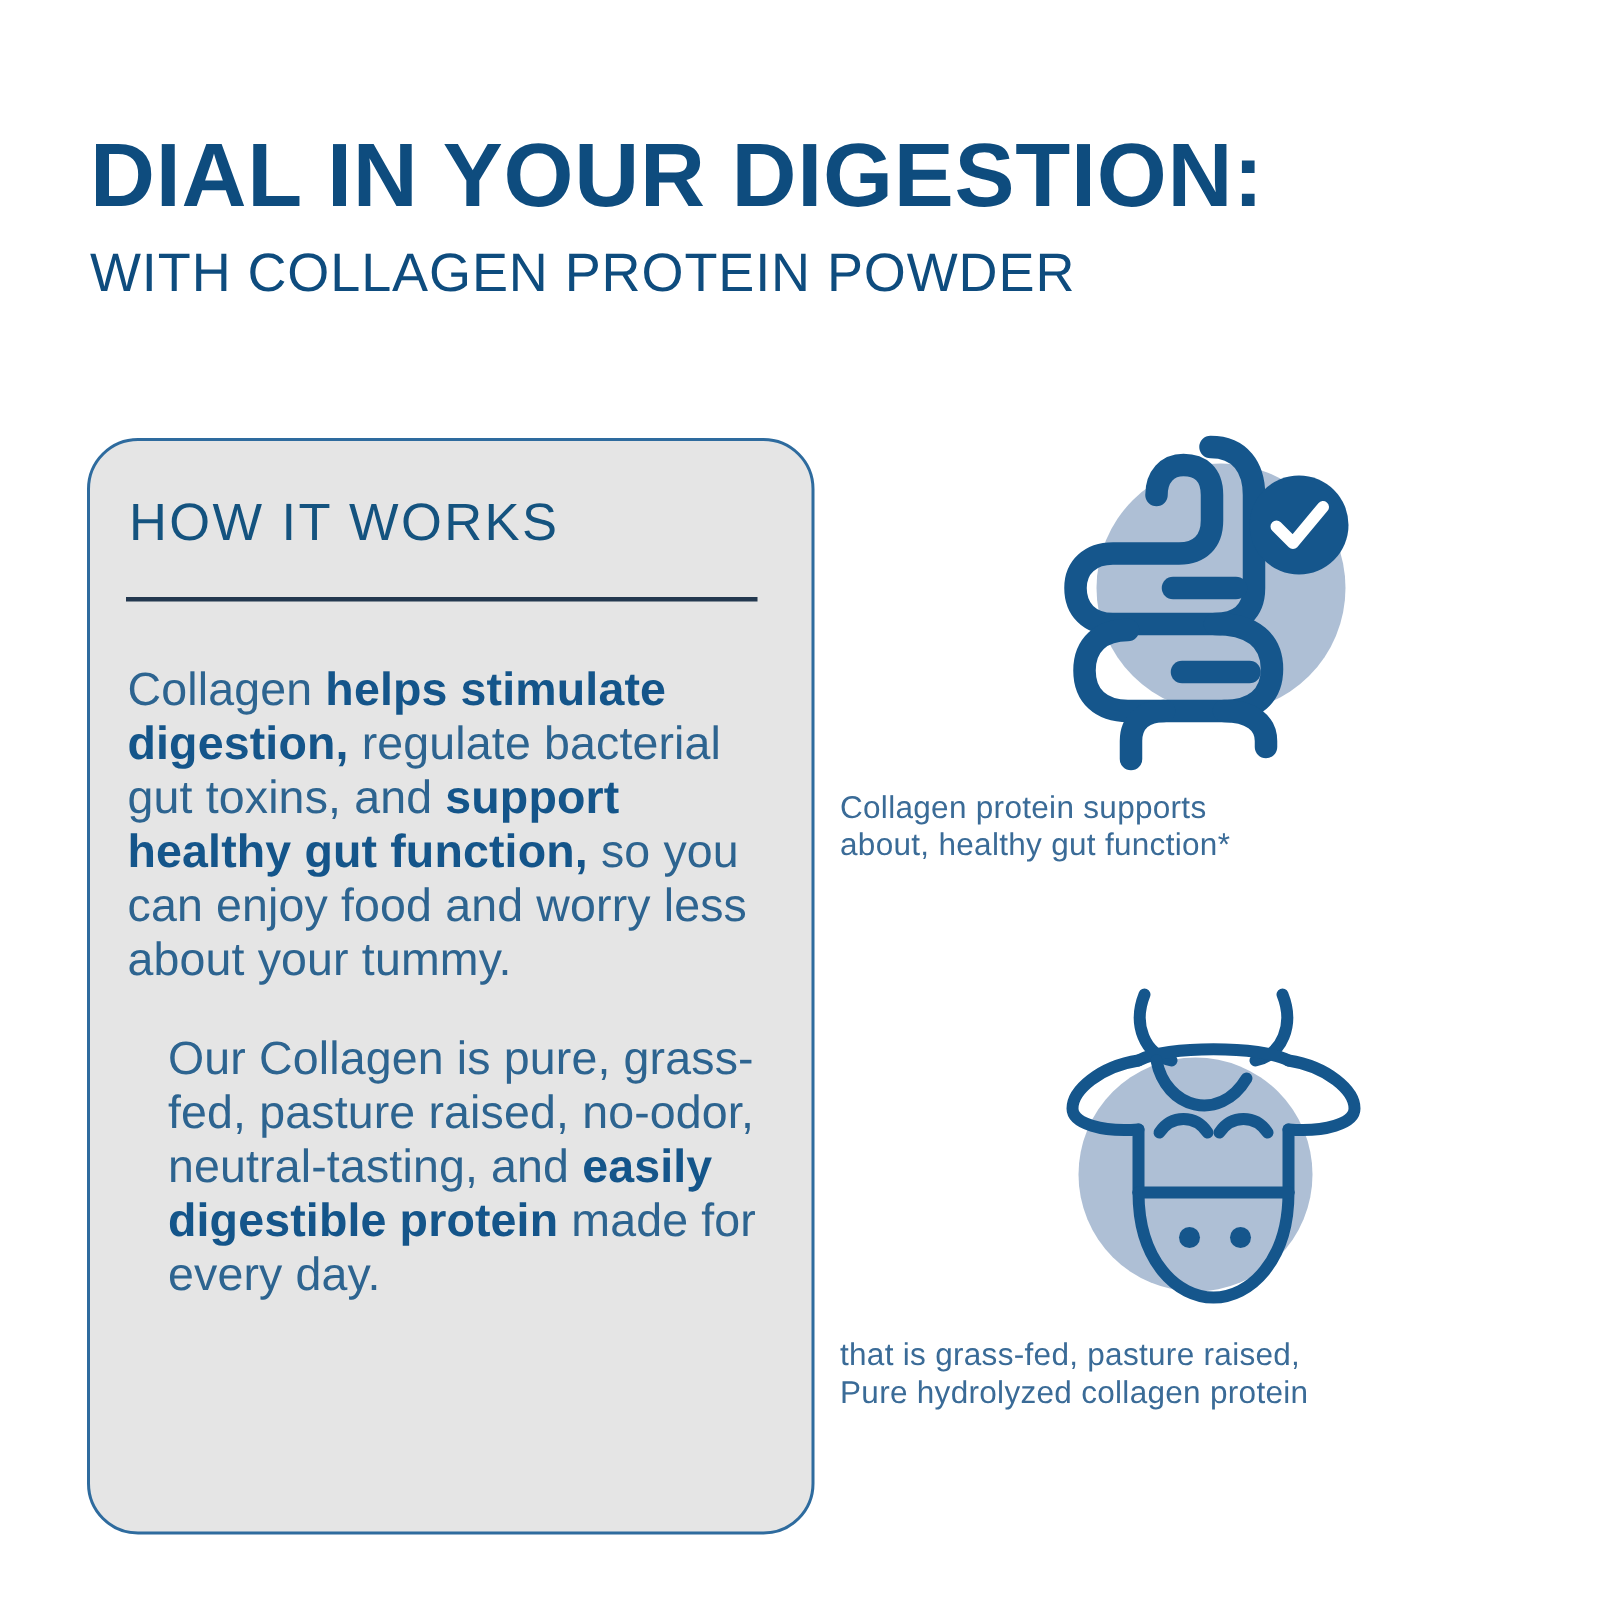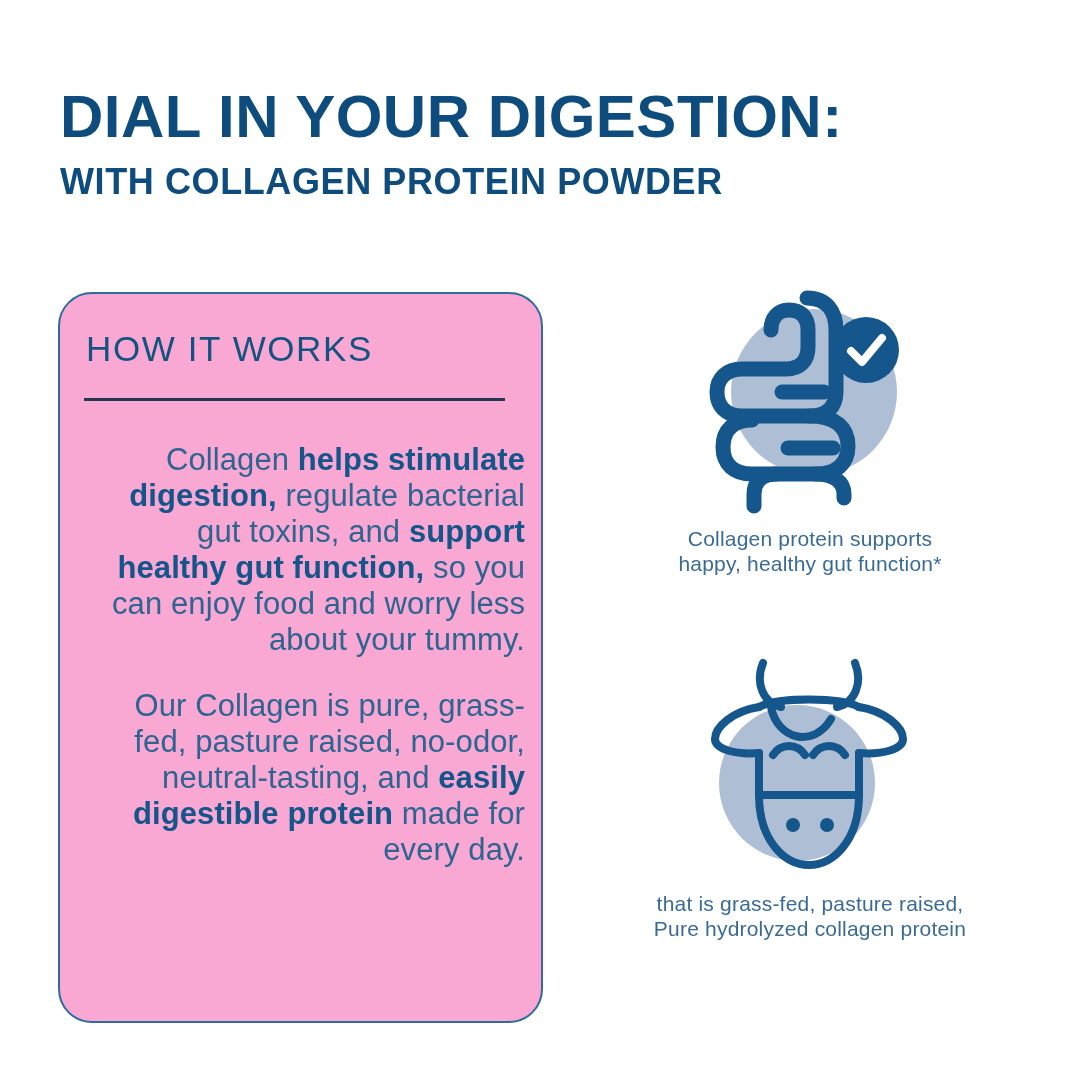--- a/index.html
+++ b/index.html
@@ -32,38 +32,38 @@
     font-weight: bold;
     letter-spacing: 0.5px;
     color: #0E4C7E;
     margin: 0;
     white-space: nowrap;
   }
   .subtitle {
     font-family: "Liberation Sans", sans-serif;
     font-size: 36px;
     line-height: 40px;
-    font-weight: bold;
+    font-weight: normal;
     letter-spacing: 0.6px;
     color: #0E4C7E;
     margin: 14px 0 0 0;
     white-space: nowrap;
   }
 
   
   .card {
     position: absolute;
     left: 58px;
     top: 292px;
     width: 485px;
     height: 731px;
     border: 2px solid #2E6B9E;
     border-radius: 34px;
     box-sizing: border-box;
-    background: #f9a8d4;
+    background: #e5e5e5;
   }
   .card-heading {
     position: absolute;
     left: 26px;
     top: 36px;
     font-size: 35px;
     line-height: 38px;
     letter-spacing: 1.6px;
     color: #14537F;
     font-weight: normal;
@@ -83,39 +83,38 @@
     top: 148px;
     width: 440px;
   }
   .para {
     font-size: 31px;
     line-height: 36px;
     color: #2D6490;
     margin: 0 0 30px 0;
     font-weight: normal;
     letter-spacing: 0.1px;
-    text-align: right;
-  }
-  .para:last-child { margin-bottom: 0; }
+  }
+  .para:last-child { margin-bottom: 0; margin-left: 27px; }
   .para b {
     font-weight: bold;
     color: #14558A;
   }
 
   
   .right-col {
     position: absolute;
     left: 560px;
     top: 280px;
     width: 500px;
   }
   .feature {
     position: relative;
     width: 500px;
-    text-align: center;
+    text-align: left;
   }
   .feature-icon {
     display: block;
     margin: 0 auto;
   }
   .feature-caption {
     font-size: 21px;
     line-height: 25px;
     color: #3A6B97;
     letter-spacing: 0.2px;
@@ -177,21 +176,21 @@
           <path d="M92 112 L 134 112"></path>
           <path d="M86 194
                    C 72 194, 64 202, 64 214
                    L 64 226"></path>
         </g>
         <circle cx="176" cy="70" r="33" fill="#15568C"></circle>
         <path d="M161 71 L 172 82 L 192 58" fill="none" stroke="#FFFFFF" stroke-width="8" stroke-linecap="round" stroke-linejoin="round"></path>
       </svg>
       <p class="feature-caption">
         <span>Collagen protein supports</span>
-        <span>happy, healthy gut function*</span>
+        <span>about, healthy gut function*</span>
       </p>
     </div>
 
     <div class="feature feature-cow">
       <svg class="feature-icon" width="250" height="250" viewBox="0 0 250 250" aria-hidden="true">
         <circle cx="112" cy="148" r="78" fill="#AEBFD5"></circle>
         <g fill="none" stroke="#15568C" stroke-width="8" stroke-linecap="round" stroke-linejoin="round">
 
           <path d="M78 28 C 70 48, 78 68, 96 72"></path>
           <path d="M170 28 C 178 48, 170 68, 152 72"></path>

